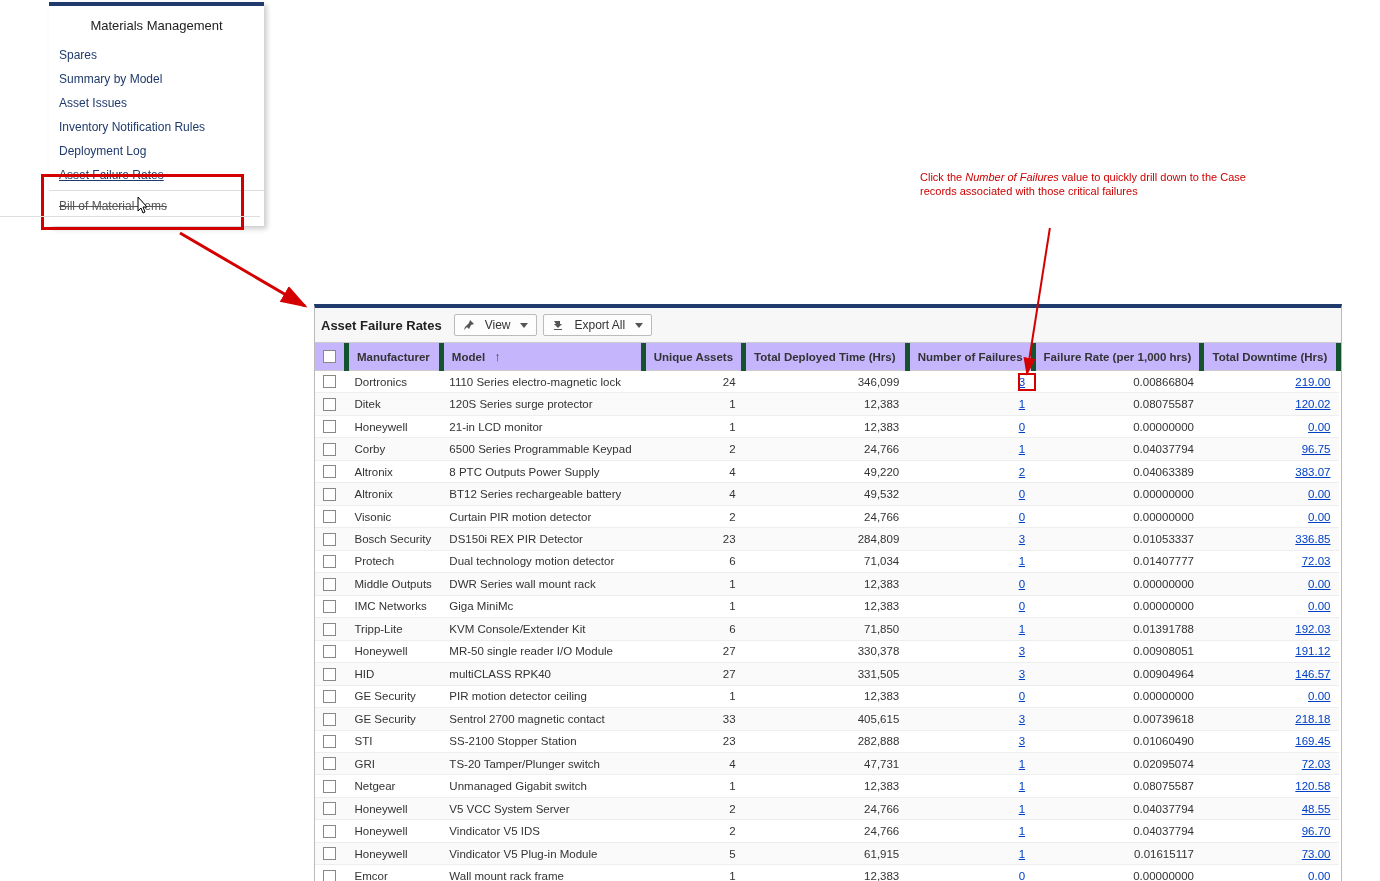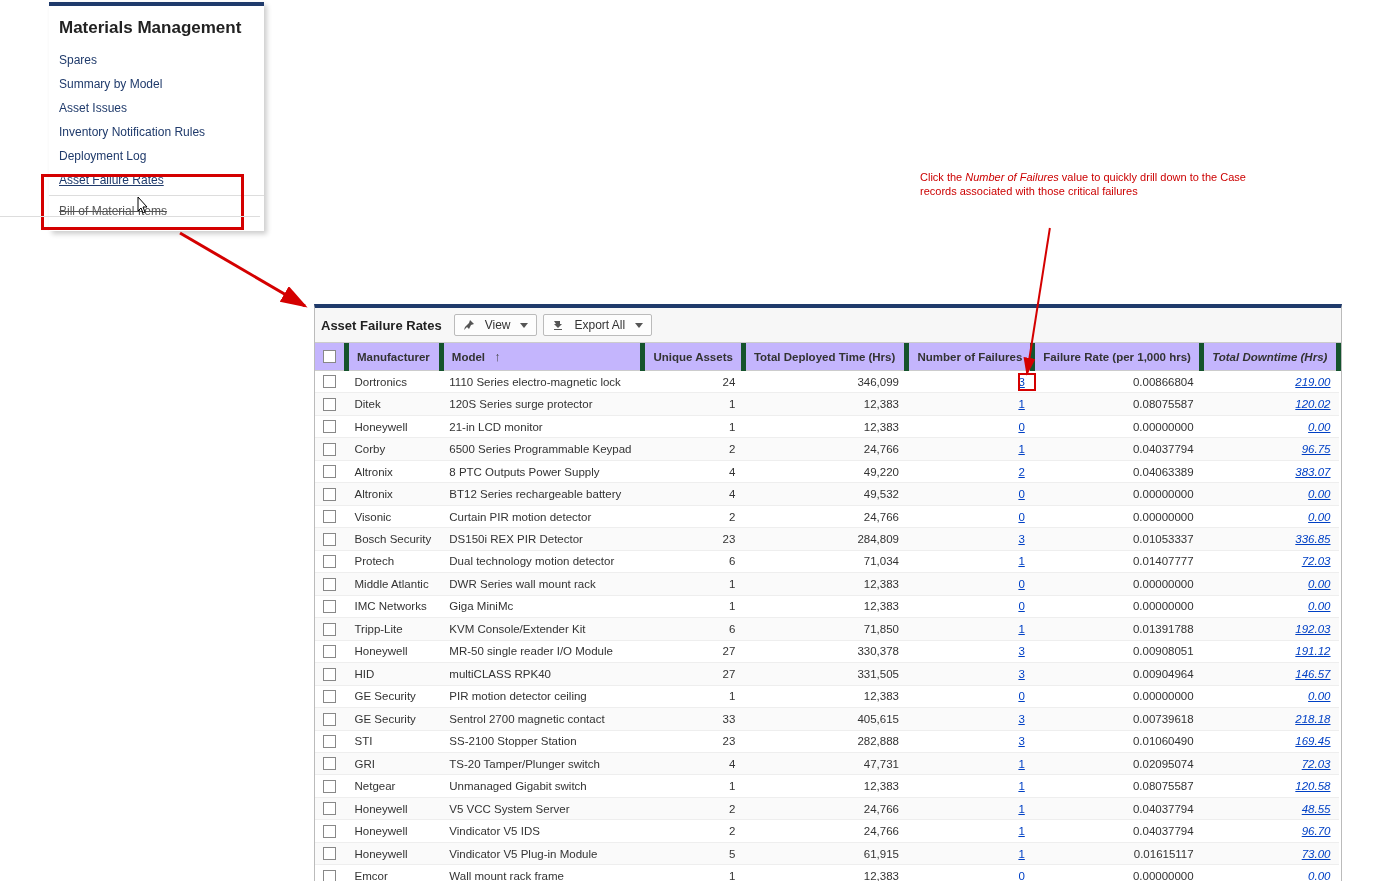--- a/index.html
+++ b/index.html
@@ -19,24 +19,25 @@
     position: absolute;
     left: 49px;
     top: 2px;
     width: 215px;
     background: #fff;
     border-top: 4px solid #1f3a6b;
     box-shadow: 3px 3px 5px rgba(0,0,0,0.2);
     padding: 8px 0 8px 0;
   }
   .sidebar-title {
-    font-weight: bold;
-    font-size: 17px;
+    font-weight: normal;
+    font-size: 13px;
     color: #222;
     padding: 4px 10px 10px 10px;
+    text-align: center;
   }
   .sidebar-item {
     padding: 5px 10px;
     color: #1f3a6b;
     cursor: pointer;
     font-size: 12px;
   }
   .sidebar-item.active {
     text-decoration: underline;
   }
@@ -157,21 +158,21 @@
     padding: 6px 8px;
   }
   .tbl tbody tr:nth-child(even) { background: #fafafa; }
   .col-chk { width: 24px; text-align: center; }
   .col-mfr { width: 100px; }
   .col-model { width: 220px; }
   .col-assets { width: 100px; text-align: right; }
   .col-deployed { width: 170px; text-align: right; }
   .col-failures { width: 120px; text-align: right; }
   .col-rate { width: 170px; text-align: right; }
-  .col-downtime { width: 140px; text-align: right; font-style: italic; }
+  .col-downtime { width: 140px; text-align: right; }
   .tbl td.col-assets, .tbl td.col-deployed, .tbl td.col-failures,
   .tbl td.col-rate, .tbl td.col-downtime { text-align: right; }
   .chk {
     display: inline-block;
     width: 13px; height: 13px;
     border: 1px solid #888;
     background: #fff;
     vertical-align: middle;
   }
   .sort-arrow {
@@ -348,21 +349,21 @@
           <td class="col-mfr">Protech</td>
           <td class="col-model">Dual technology motion detector</td>
           <td class="col-assets">6</td>
           <td class="col-deployed">71,034</td>
           <td class="col-failures"><span class="lnk">1</span></td>
           <td class="col-rate">0.01407777</td>
           <td class="col-downtime"><span class="lnk">72.03</span></td>
         </tr>
         <tr>
           <td class="col-chk"><span class="chk"></span></td>
-          <td class="col-mfr">Middle Atlantic</td>
+          <td class="col-mfr">Middle Outputs</td>
           <td class="col-model">DWR Series wall mount rack</td>
           <td class="col-assets">1</td>
           <td class="col-deployed">12,383</td>
           <td class="col-failures"><span class="lnk">0</span></td>
           <td class="col-rate">0.00000000</td>
           <td class="col-downtime"><span class="lnk">0.00</span></td>
         </tr>
         <tr>
           <td class="col-chk"><span class="chk"></span></td>
           <td class="col-mfr">IMC Networks</td>

